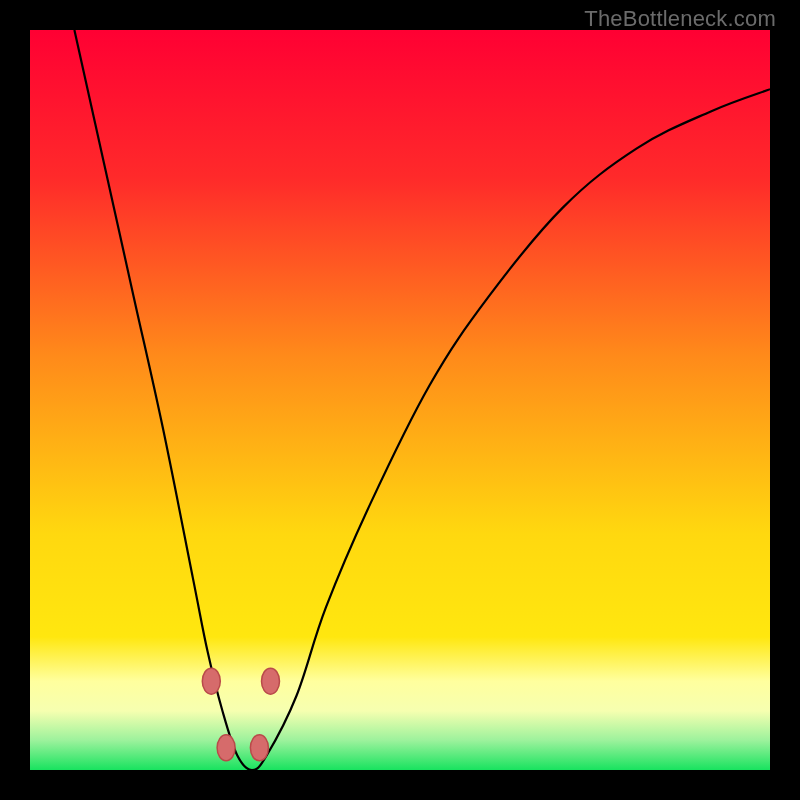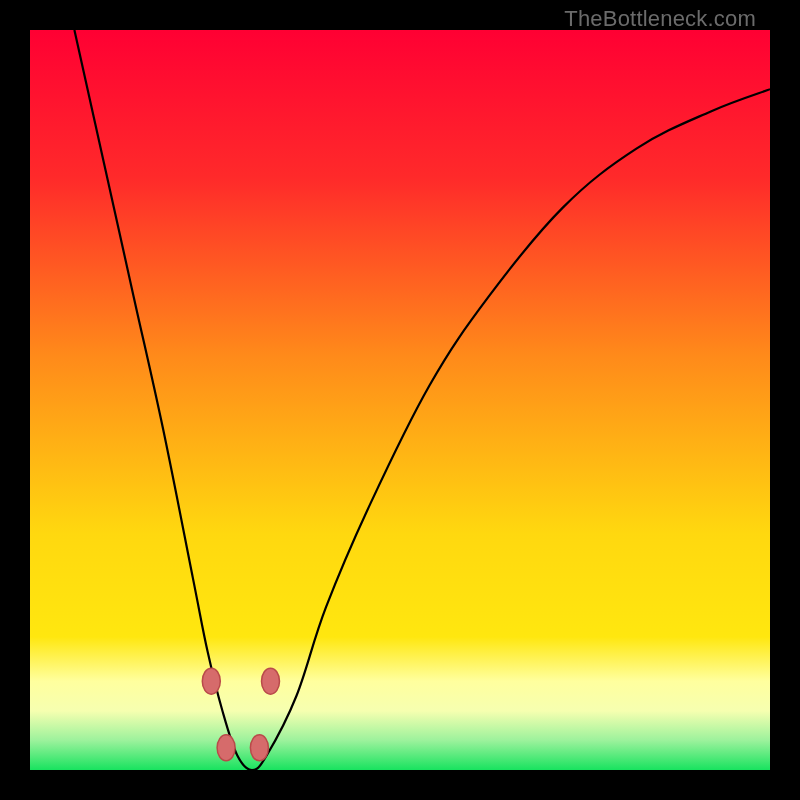--- a/index.html
+++ b/index.html
@@ -19,21 +19,21 @@
     height: 740px;
     overflow: hidden;
   }
   .gradient {
     position: absolute;
     inset: 0;
   }
   .watermark {
     position: absolute;
     top: 6px;
-    right: 44px;
+    right: 24px;
     color: #6b6b6b;
     font-size: 22px;
     font-weight: 500;
     letter-spacing: 0.2px;
   }
   svg.curve {
     position: absolute;
     inset: 0;
     width: 740px;
     height: 740px;

